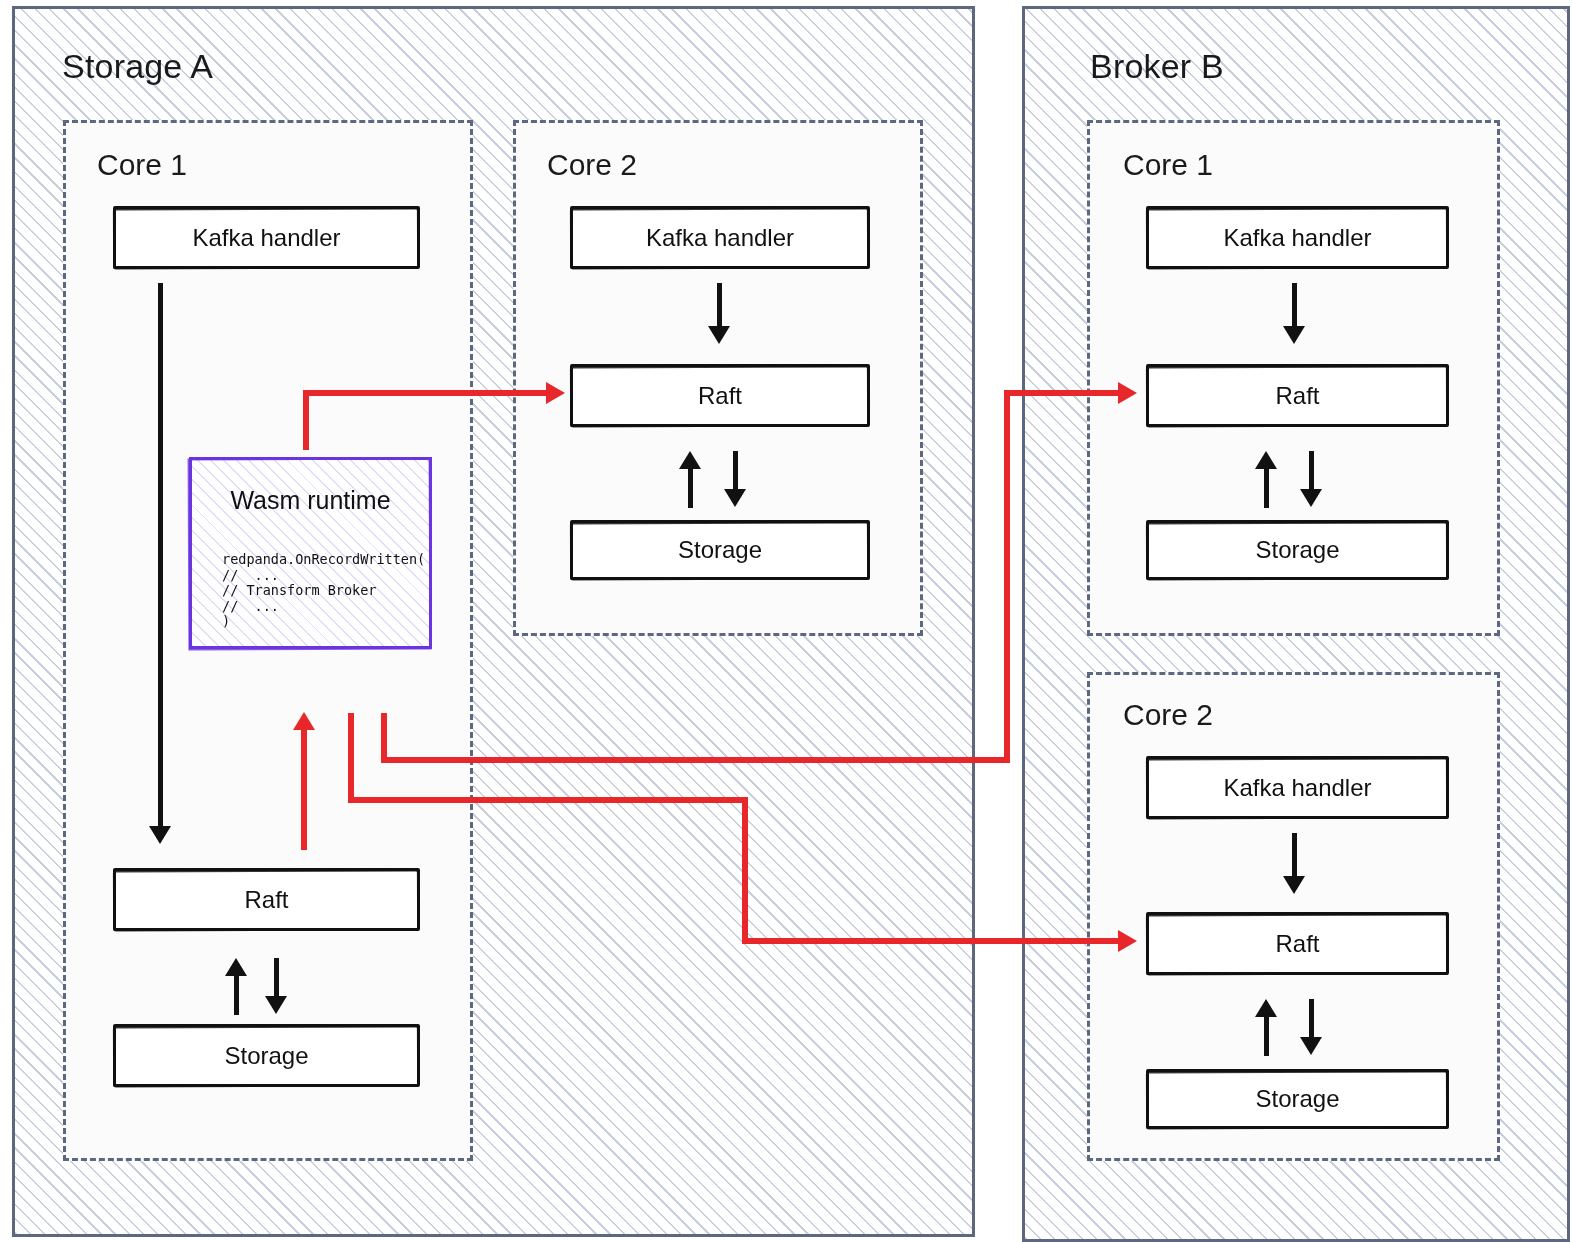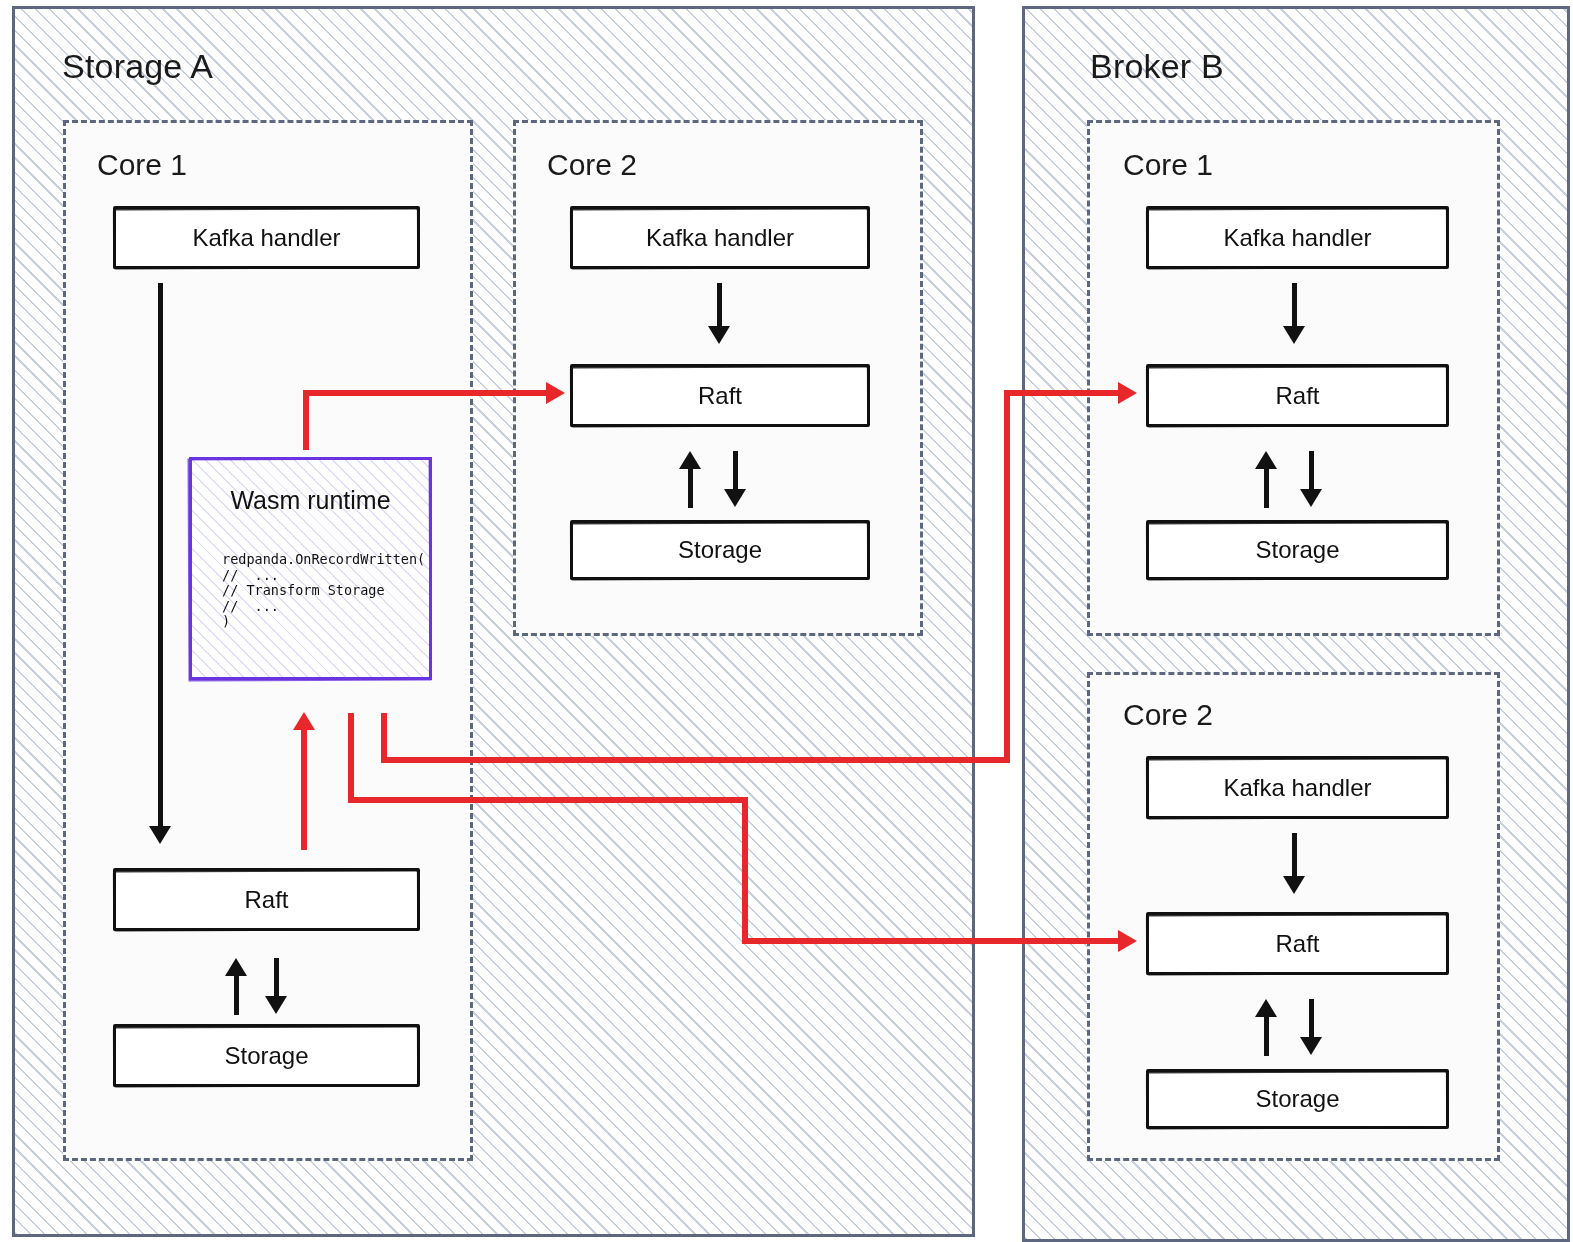--- a/index.html
+++ b/index.html
@@ -147,25 +147,25 @@
   <div class="core" style="left:63px; top:120px; width:410px; height:1041px;"></div>
   <div class="core-title" style="left:97px; top:148px;">Core 1</div>
 
   <div class="hbox" style="left:113px; top:206px; width:307px; height:63px;">
     <span>Kafka handler</span>
   </div>
 
   <div class="seg" style="left:158px; top:283px; width:5px; height:545px;"></div>
   <div class="head down" style="left:149px; top:826px;"></div>
 
-  <div class="wasm" style="left:189px; top:457px; width:243px; height:223px;">
+  <div class="wasm" style="left:189px; top:457px; width:243px; height:192px;">
     <div class="wasm-title">Wasm runtime</div>
     <div class="wasm-code">redpanda.OnRecordWritten(
 //  ...
-// Transform Storage
+// Transform Broker
 //  ...
 )</div>
   </div>
 
   <div class="hbox" style="left:113px; top:868px; width:307px; height:63px;">
     <span>Raft</span>
   </div>
 
   <div class="seg" style="left:234px; top:975px; width:5px; height:40px;"></div>
   <div class="head up" style="left:225px; top:958px;"></div>

